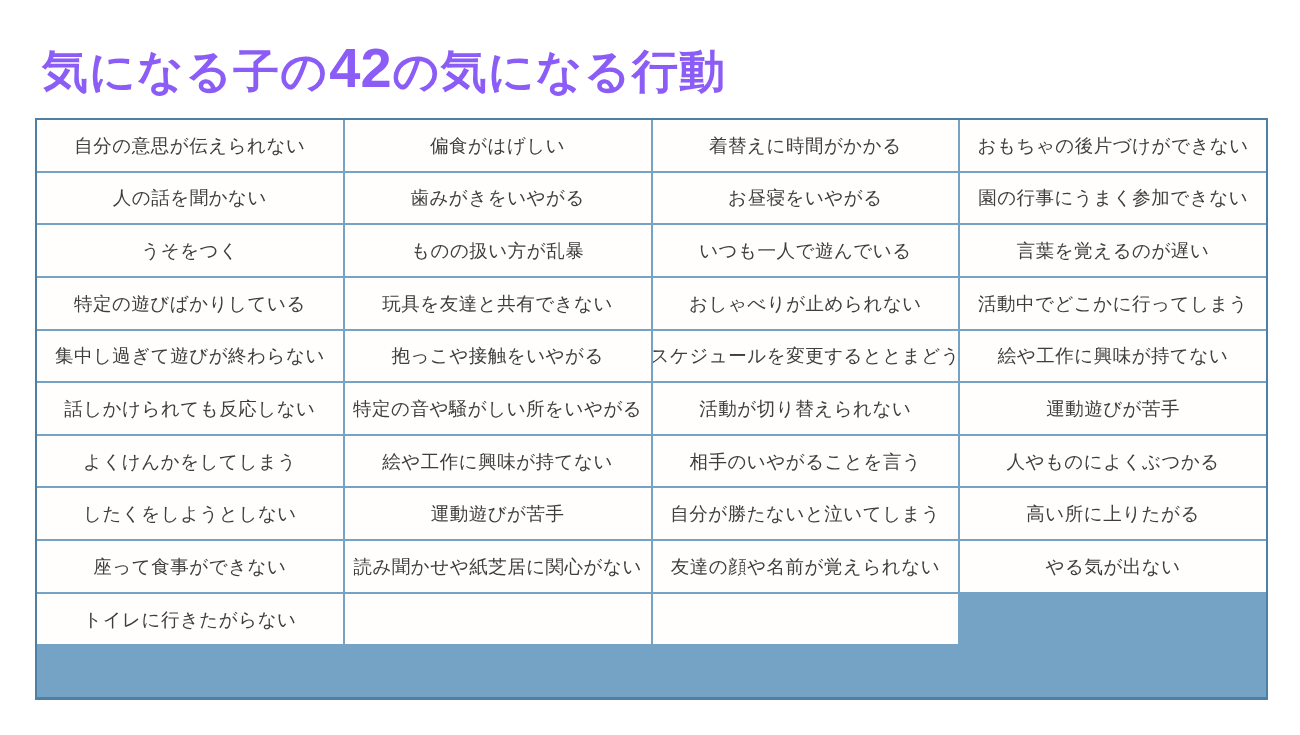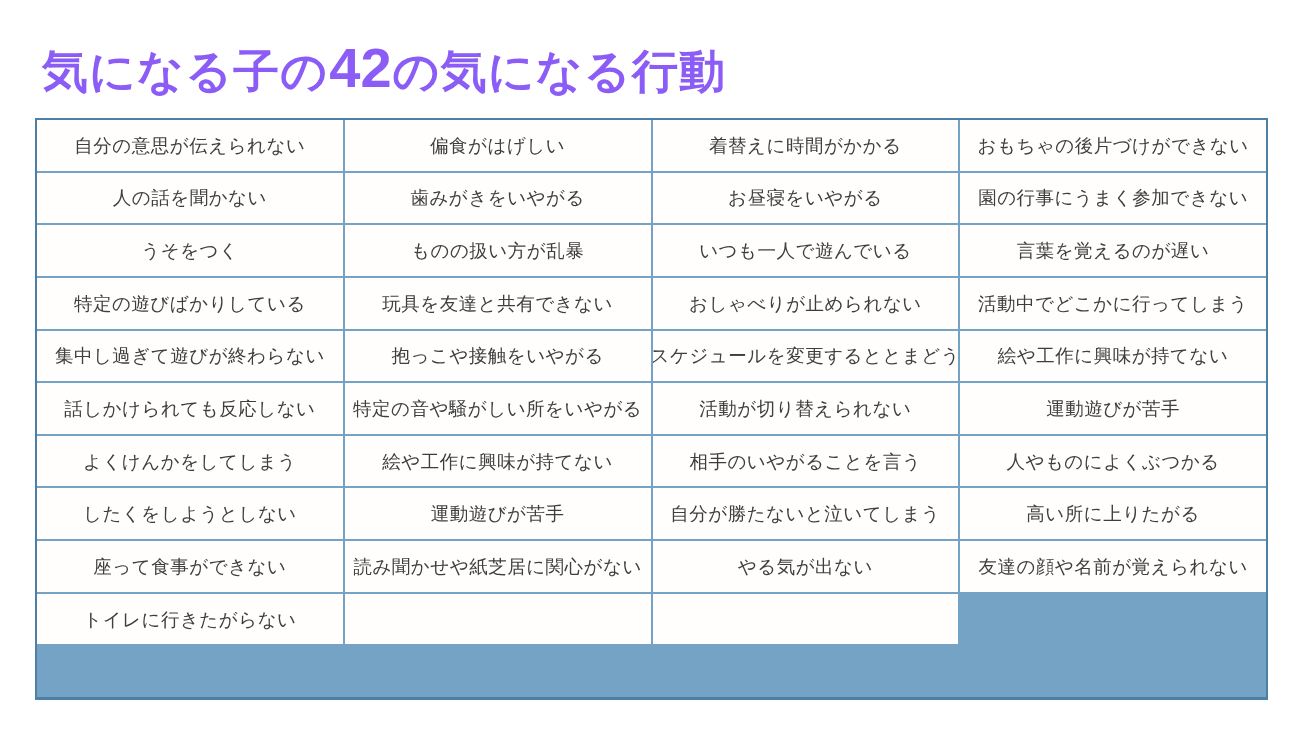--- a/index.html
+++ b/index.html
@@ -107,21 +107,21 @@
     <div class="cell">相手のいやがることを言う</div>
 
     <div class="cell">人やものによくぶつかる</div>
     <div class="cell">したくをしようとしない</div>
     <div class="cell">運動遊びが苦手</div>
     <div class="cell">自分が勝たないと泣いてしまう</div>
 
     <div class="cell">高い所に上りたがる</div>
     <div class="cell">座って食事ができない</div>
     <div class="cell">読み聞かせや紙芝居に関心がない</div>
+    <div class="cell">友達の顔や名前が覚えられない</div>
+
     <div class="cell">やる気が出ない</div>
-
-    <div class="cell">友達の顔や名前が覚えられない</div>
     <div class="cell">トイレに行きたがらない</div>
     <div class="cell"></div>
     <div class="cell"></div>
   </div>
 
 </div>
 
 </body></html>

